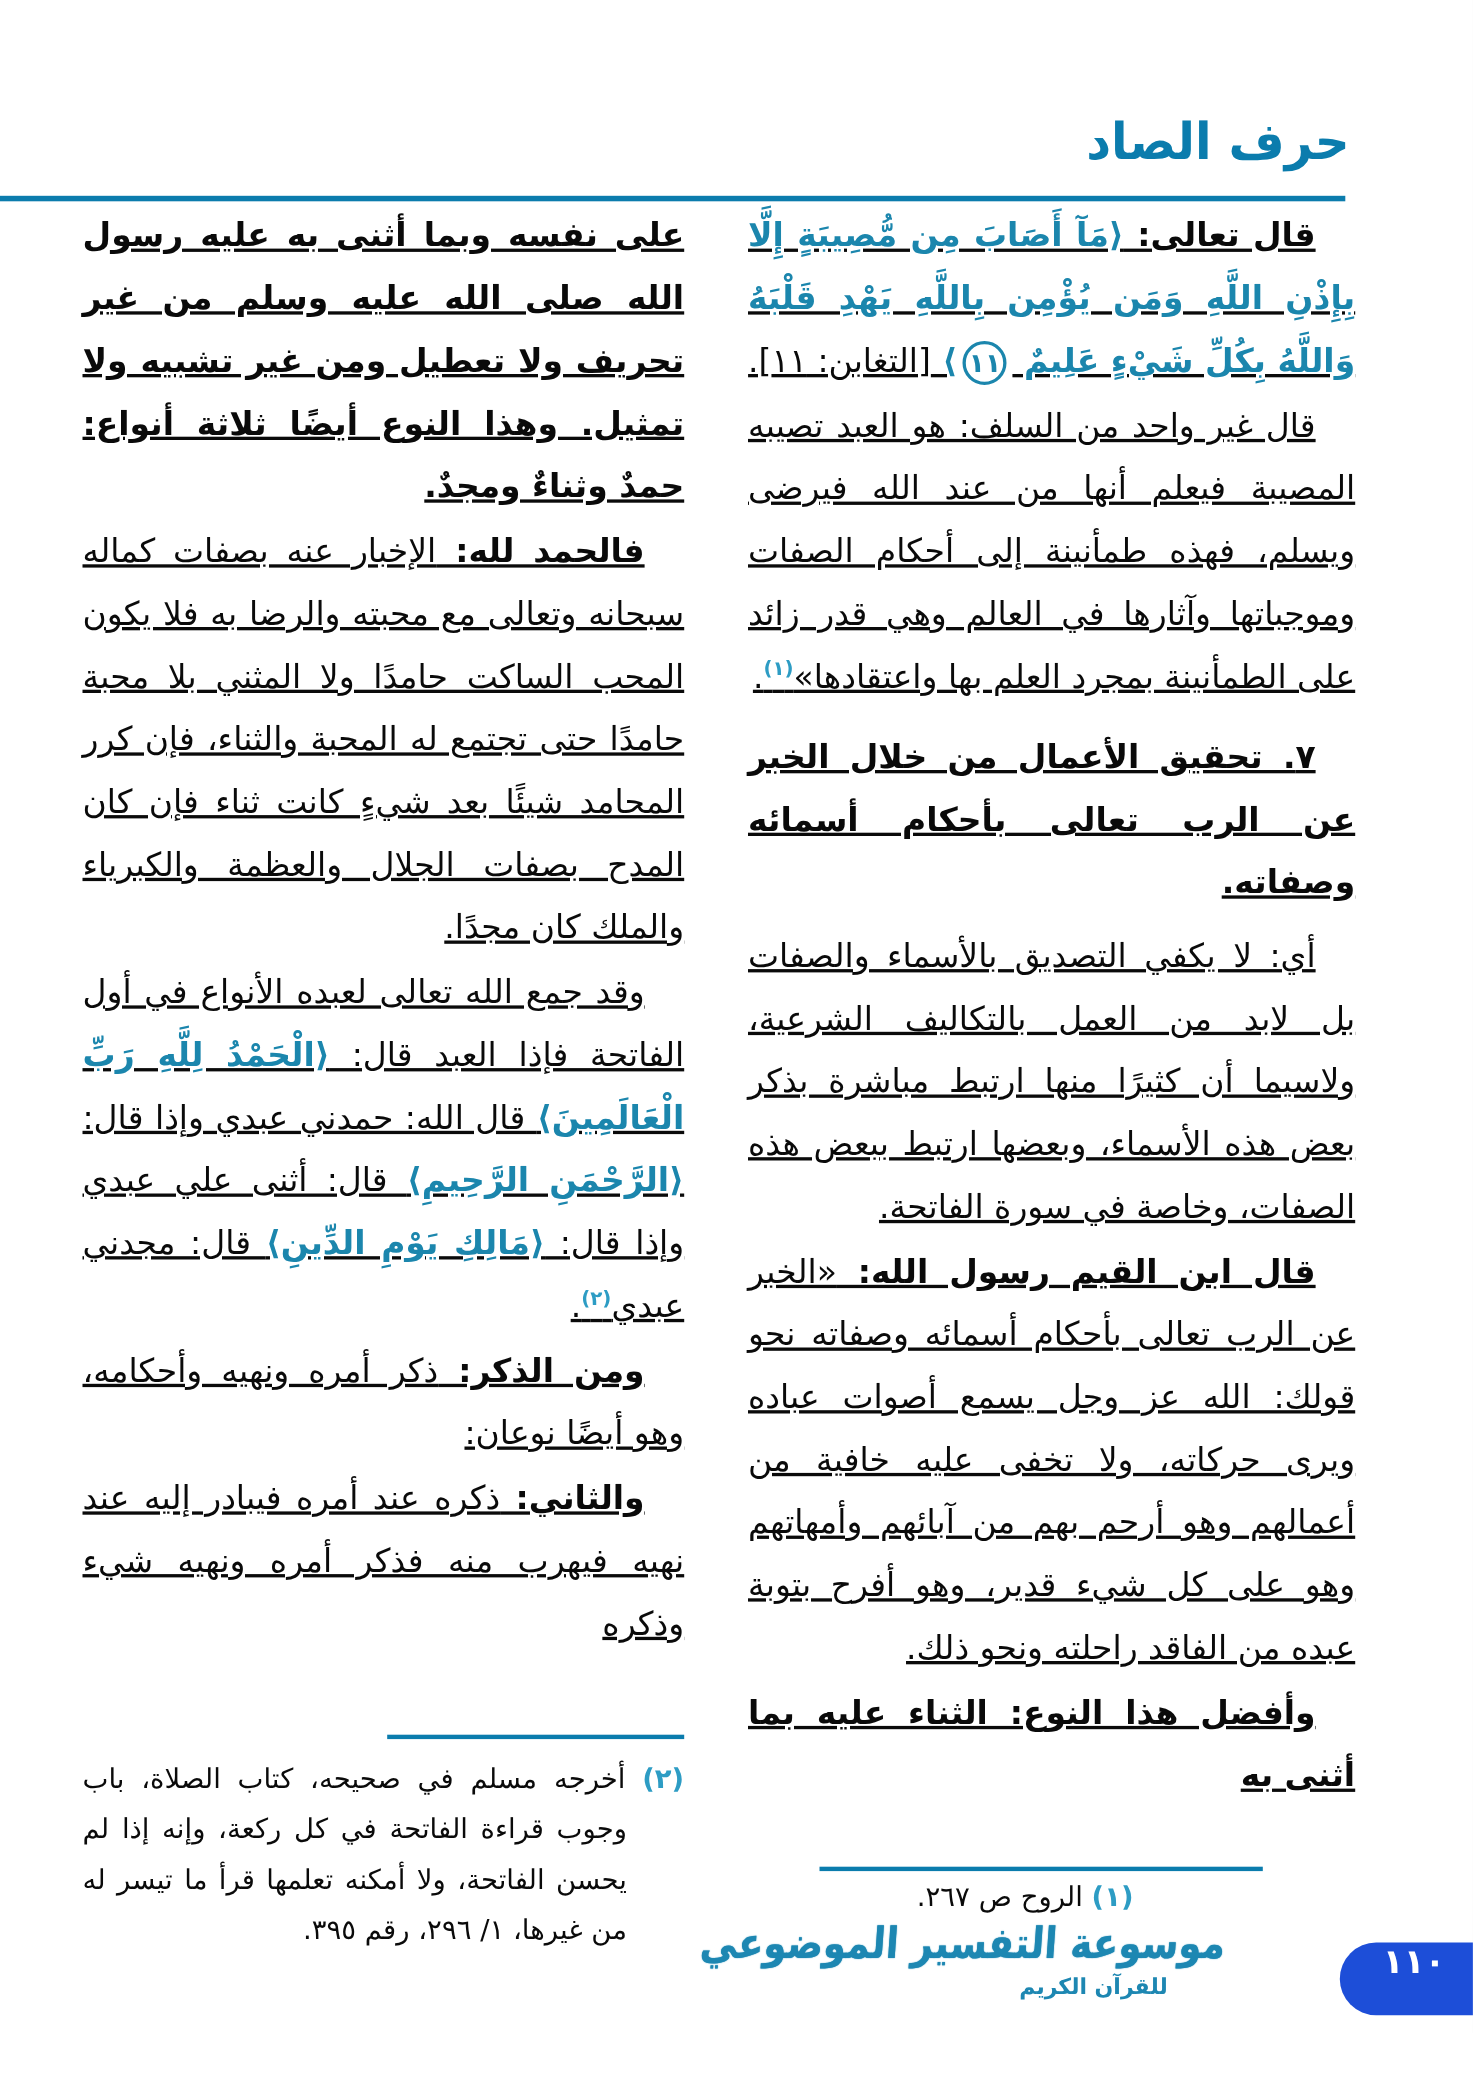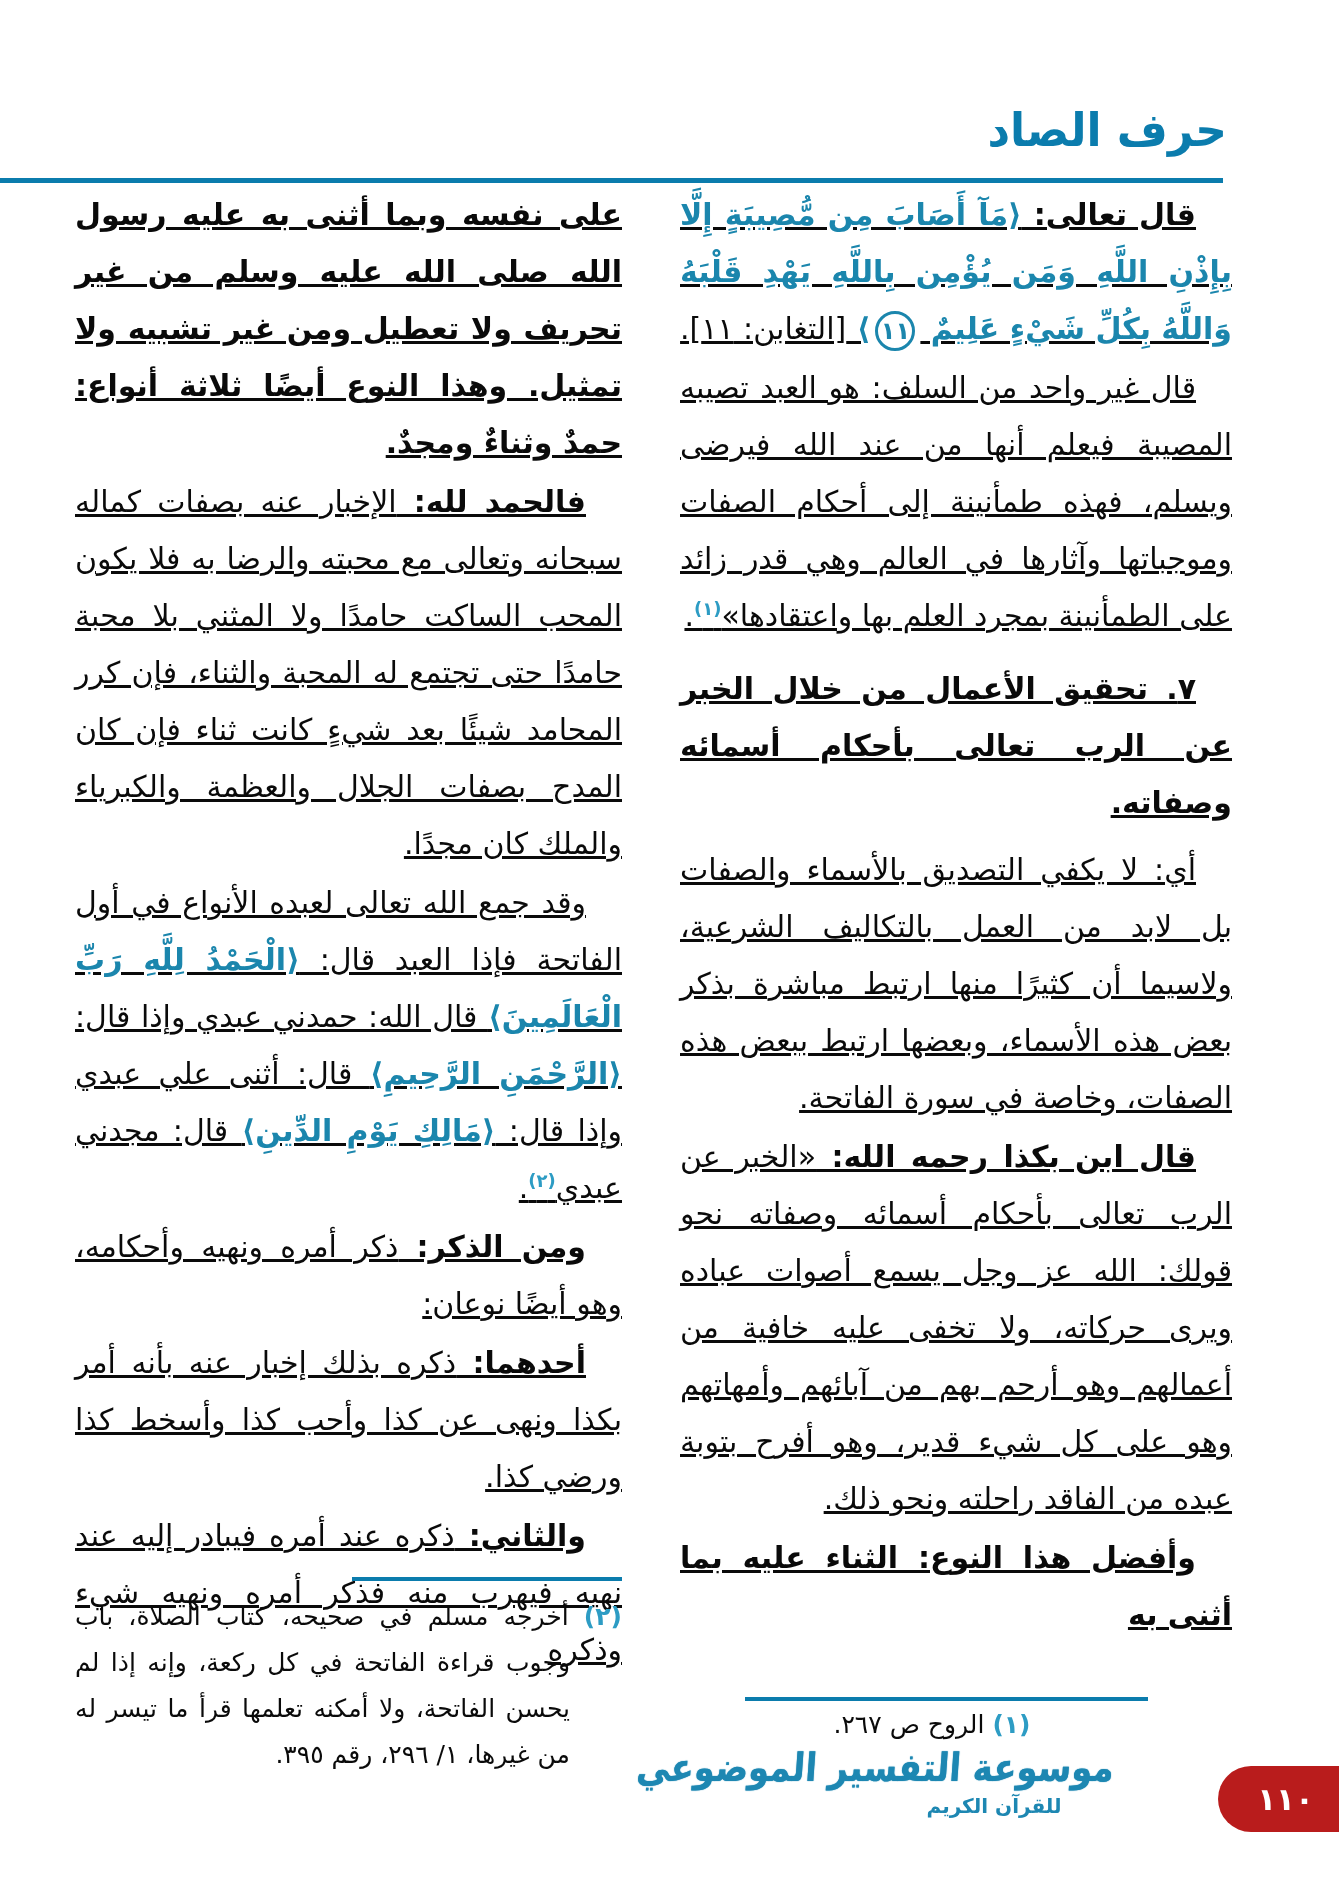--- a/index.html
+++ b/index.html
@@ -63,50 +63,49 @@
     text-align:center; color:#1d87b2; line-height:1.15;
   }
   .logo-main{
     font-size:34px; font-weight:bold; white-space:nowrap;
     transform:skewX(-4deg) scaleY(1.15);
     text-shadow:0 0 1px #1d87b2;
   }
   .logo-sub{ font-size:20px; font-weight:bold; margin-top:8px; }
   .page-badge{
     position:absolute; top:1766px; right:0; width:121px; height:66px;
-    background:#b91c1c; border-radius:34px 0 0 34px;
-    display:flex; align-items:center; justify-content:center;
+    background:#1d4ed8; border-radius:34px 0 0 34px;
+    display:flex; align-items:flex-start; justify-content:center;
   }
   .page-badge span{
     color:#ffffff; font-size:31px; font-weight:bold; letter-spacing:4px;
     padding-left:14px;
   }
 </style>
 </head>
 <body>
 
 <div class="page">
 
   <div class="header-title">حرف الصاد</div>
   <div class="header-rule"></div>
 
   <main class="col col-right" id="col-right">
       <p class="para"><span class="seg-bold">قال تعالى: </span><span class="seg-quran">⟨مَآ أَصَابَ مِن مُّصِيبَةٍ إِلَّا بِإِذْنِ اللَّهِ وَمَن يُؤْمِن بِاللَّهِ يَهْدِ قَلْبَهُ وَاللَّهُ بِكُلِّ شَيْءٍ عَلِيمٌ </span><span class="seg-ayah">١١</span><span class="seg-quran">⟩ </span><span class="seg-ref">[التغابن: ١١].</span></p>
       <p class="para"><span class="seg-normal">قال غير واحد من السلف: هو العبد تصيبه المصيبة فيعلم أنها من عند الله فيرضى ويسلم، فهذه طمأنينة إلى أحكام الصفات وموجباتها وآثارها في العالم وهي قدر زائد على الطمأنينة بمجرد العلم بها واعتقادها»</span><span class="seg-fnmark">(١)</span><span class="seg-normal">.</span></p>
       <p class="para heading"><span class="seg-bold">٧. تحقيق الأعمال من خلال الخبر عن الرب تعالى بأحكام أسمائه وصفاته.</span></p>
       <p class="para"><span class="seg-normal">أي: لا يكفي التصديق بالأسماء والصفات بل لابد من العمل بالتكاليف الشرعية، ولاسيما أن كثيرًا منها ارتبط مباشرة بذكر بعض هذه الأسماء، وبعضها ارتبط ببعض هذه الصفات، وخاصة في سورة الفاتحة.</span></p>
-      <p class="para"><span class="seg-bold">قال ابن بكذا رحمه الله: </span><span class="seg-normal">«الخبر عن الرب تعالى بأحكام أسمائه وصفاته نحو قولك: الله عز وجل يسمع أصوات عباده ويرى حركاته، ولا تخفى عليه خافية من أعمالهم وهو أرحم بهم من آبائهم وأمهاتهم وهو على كل شيء قدير، وهو أفرح بتوبة عبده من الفاقد راحلته ونحو ذلك.</span></p>
+      <p class="para"><span class="seg-bold">قال ابن القيم رسول الله: </span><span class="seg-normal">«الخبر عن الرب تعالى بأحكام أسمائه وصفاته نحو قولك: الله عز وجل يسمع أصوات عباده ويرى حركاته، ولا تخفى عليه خافية من أعمالهم وهو أرحم بهم من آبائهم وأمهاتهم وهو على كل شيء قدير، وهو أفرح بتوبة عبده من الفاقد راحلته ونحو ذلك.</span></p>
       <p class="para"><span class="seg-bold">وأفضل هذا النوع: الثناء عليه بما أثنى به</span></p>
     </main>
   <main class="col col-left" id="col-left">
       <p class="para no-indent"><span class="seg-bold">على نفسه وبما أثنى به عليه رسول الله صلى الله عليه وسلم من غير تحريف ولا تعطيل ومن غير تشبيه ولا تمثيل. وهذا النوع أيضًا ثلاثة أنواع: حمدٌ وثناءٌ ومجدٌ.</span></p>
       <p class="para"><span class="seg-bold">فالحمد لله: </span><span class="seg-normal">الإخبار عنه بصفات كماله سبحانه وتعالى مع محبته والرضا به فلا يكون المحب الساكت حامدًا ولا المثني بلا محبة حامدًا حتى تجتمع له المحبة والثناء، فإن كرر المحامد شيئًا بعد شيءٍ كانت ثناء فإن كان المدح بصفات الجلال والعظمة والكبرياء والملك كان مجدًا.</span></p>
       <p class="para"><span class="seg-normal">وقد جمع الله تعالى لعبده الأنواع في أول الفاتحة فإذا العبد قال: </span><span class="seg-quran">⟨الْحَمْدُ لِلَّهِ رَبِّ الْعَالَمِينَ⟩</span><span class="seg-normal"> قال الله: حمدني عبدي وإذا قال: </span><span class="seg-quran">⟨الرَّحْمَنِ الرَّحِيمِ⟩</span><span class="seg-normal"> قال: أثنى علي عبدي وإذا قال: </span><span class="seg-quran">⟨مَالِكِ يَوْمِ الدِّينِ⟩</span><span class="seg-normal"> قال: مجدني عبدي</span><span class="seg-fnmark">(٢)</span><span class="seg-normal">.</span></p>
       <p class="para"><span class="seg-bold">ومن الذكر: </span><span class="seg-normal">ذكر أمره ونهيه وأحكامه، وهو أيضًا نوعان:</span></p>
-      <p class="para"><span class="seg-bold">أحدهما: </span><span class="seg-normal">ذكره بذلك إخبار عنه بأنه أمر بكذا ونهى عن كذا وأحب كذا وأسخط كذا ورضي كذا.</span></p>
       <p class="para"><span class="seg-bold">والثاني: </span><span class="seg-normal">ذكره عند أمره فيبادر إليه عند نهيه فيهرب منه فذكر أمره ونهيه شيء وذكره</span></p>
     </main>
 
   <div class="fn-sep fn-sep-left"></div>
   <div class="footnote footnote-left"><span class="fn-marker">(٢)</span> <span class="fn-text">أخرجه مسلم في صحيحه، كتاب الصلاة، باب وجوب قراءة الفاتحة في كل ركعة، وإنه إذا لم يحسن الفاتحة، ولا أمكنه تعلمها قرأ ما تيسر له من غيرها، ١/ ٢٩٦، رقم ٣٩٥.</span></div>
 
   <div class="fn-sep fn-sep-right"></div>
   <div class="footnote footnote-right"><span class="fn-marker">(١)</span> <span class="fn-text">الروح ص ٢٦٧.</span></div>
 
   <div class="logo">

